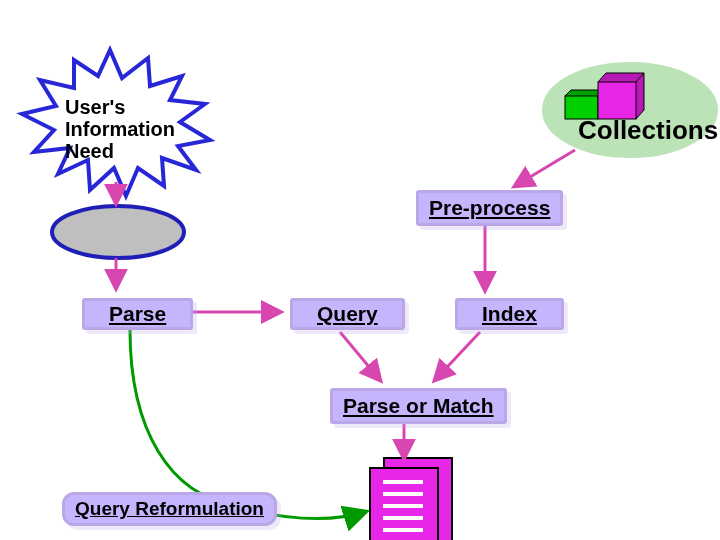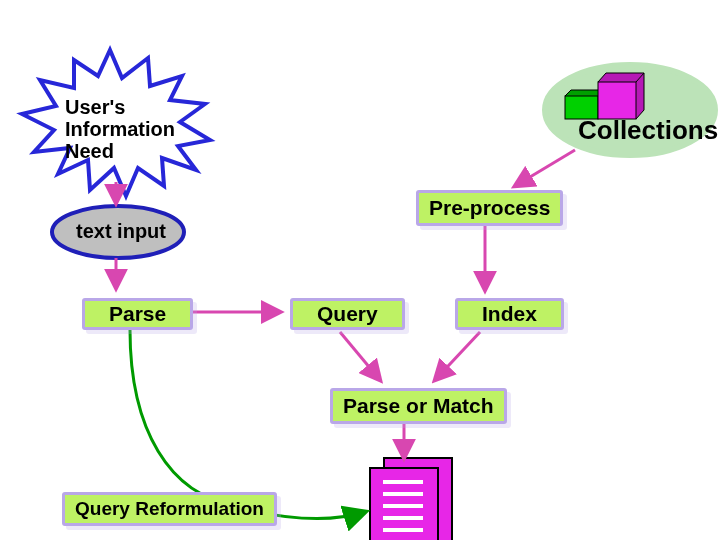--- a/index.html
+++ b/index.html
@@ -5,29 +5,30 @@
   html, body {
     margin: 0; padding: 0;
     width: 720px; height: 540px;
     background: #fff;
     font-family: Arial, Helvetica, sans-serif;
     overflow: hidden;
   }
   .stage { position: relative; width: 660px; height: 540px; margin-top: 40px; }
   .abs { position: absolute; }
   .labelbox {
-    background: #bef264;
+    background: #c4b5fd;
     border: 3px solid #b9a7e8;
     border-radius: 3px;
     box-shadow: 4px 4px 0 rgba(185,167,232,.25);
     font-size: 21px;
     font-weight: 700;
     color: #000;
     padding: 3px 10px;
     white-space: nowrap;
+    text-decoration: underline;
   }
   .smallbox {
     padding: 1px 24px;
   }
   .tiny { font-size: 19px; }
   .starburst-text {
     font-size: 20px; font-weight: 700; color: #000;
     text-align: left; line-height: 1.1;
   }
   .ellipse-text {
@@ -128,35 +129,34 @@
 Information
 Need</span>
 </div>
 
 <div class="abs plain-big" style="left:578px; top:75px;">Collections</div>
 
 <div class="abs labelbox" style="left:416px; top:150px;">
   <span>Pre-process</span>
 </div>
 
-<div class="abs ellipse-text" style="left:76px; top:180px;">text input</div>
 
 <div class="abs labelbox smallbox" style="left:82px; top:258px;">
   <span>Parse</span>
 </div>
 
 <div class="abs labelbox smallbox" style="left:455px; top:258px;">
   <span>Index</span>
 </div>
 
 <div class="abs labelbox smallbox" style="left:290px; top:258px;">
   <span>Query</span>
 </div>
 
 <div class="abs labelbox" style="left:330px; top:348px;">
   <span>Parse or Match</span>
 </div>
 
-<div class="abs labelbox tiny" style="left:62px; top:452px;">
+<div class="abs labelbox tiny" style="left:62px; top:452px;border-radius:12px;">
   <span>Query Reformulation</span>
 </div>
 
 </div>
 
 </body></html>

